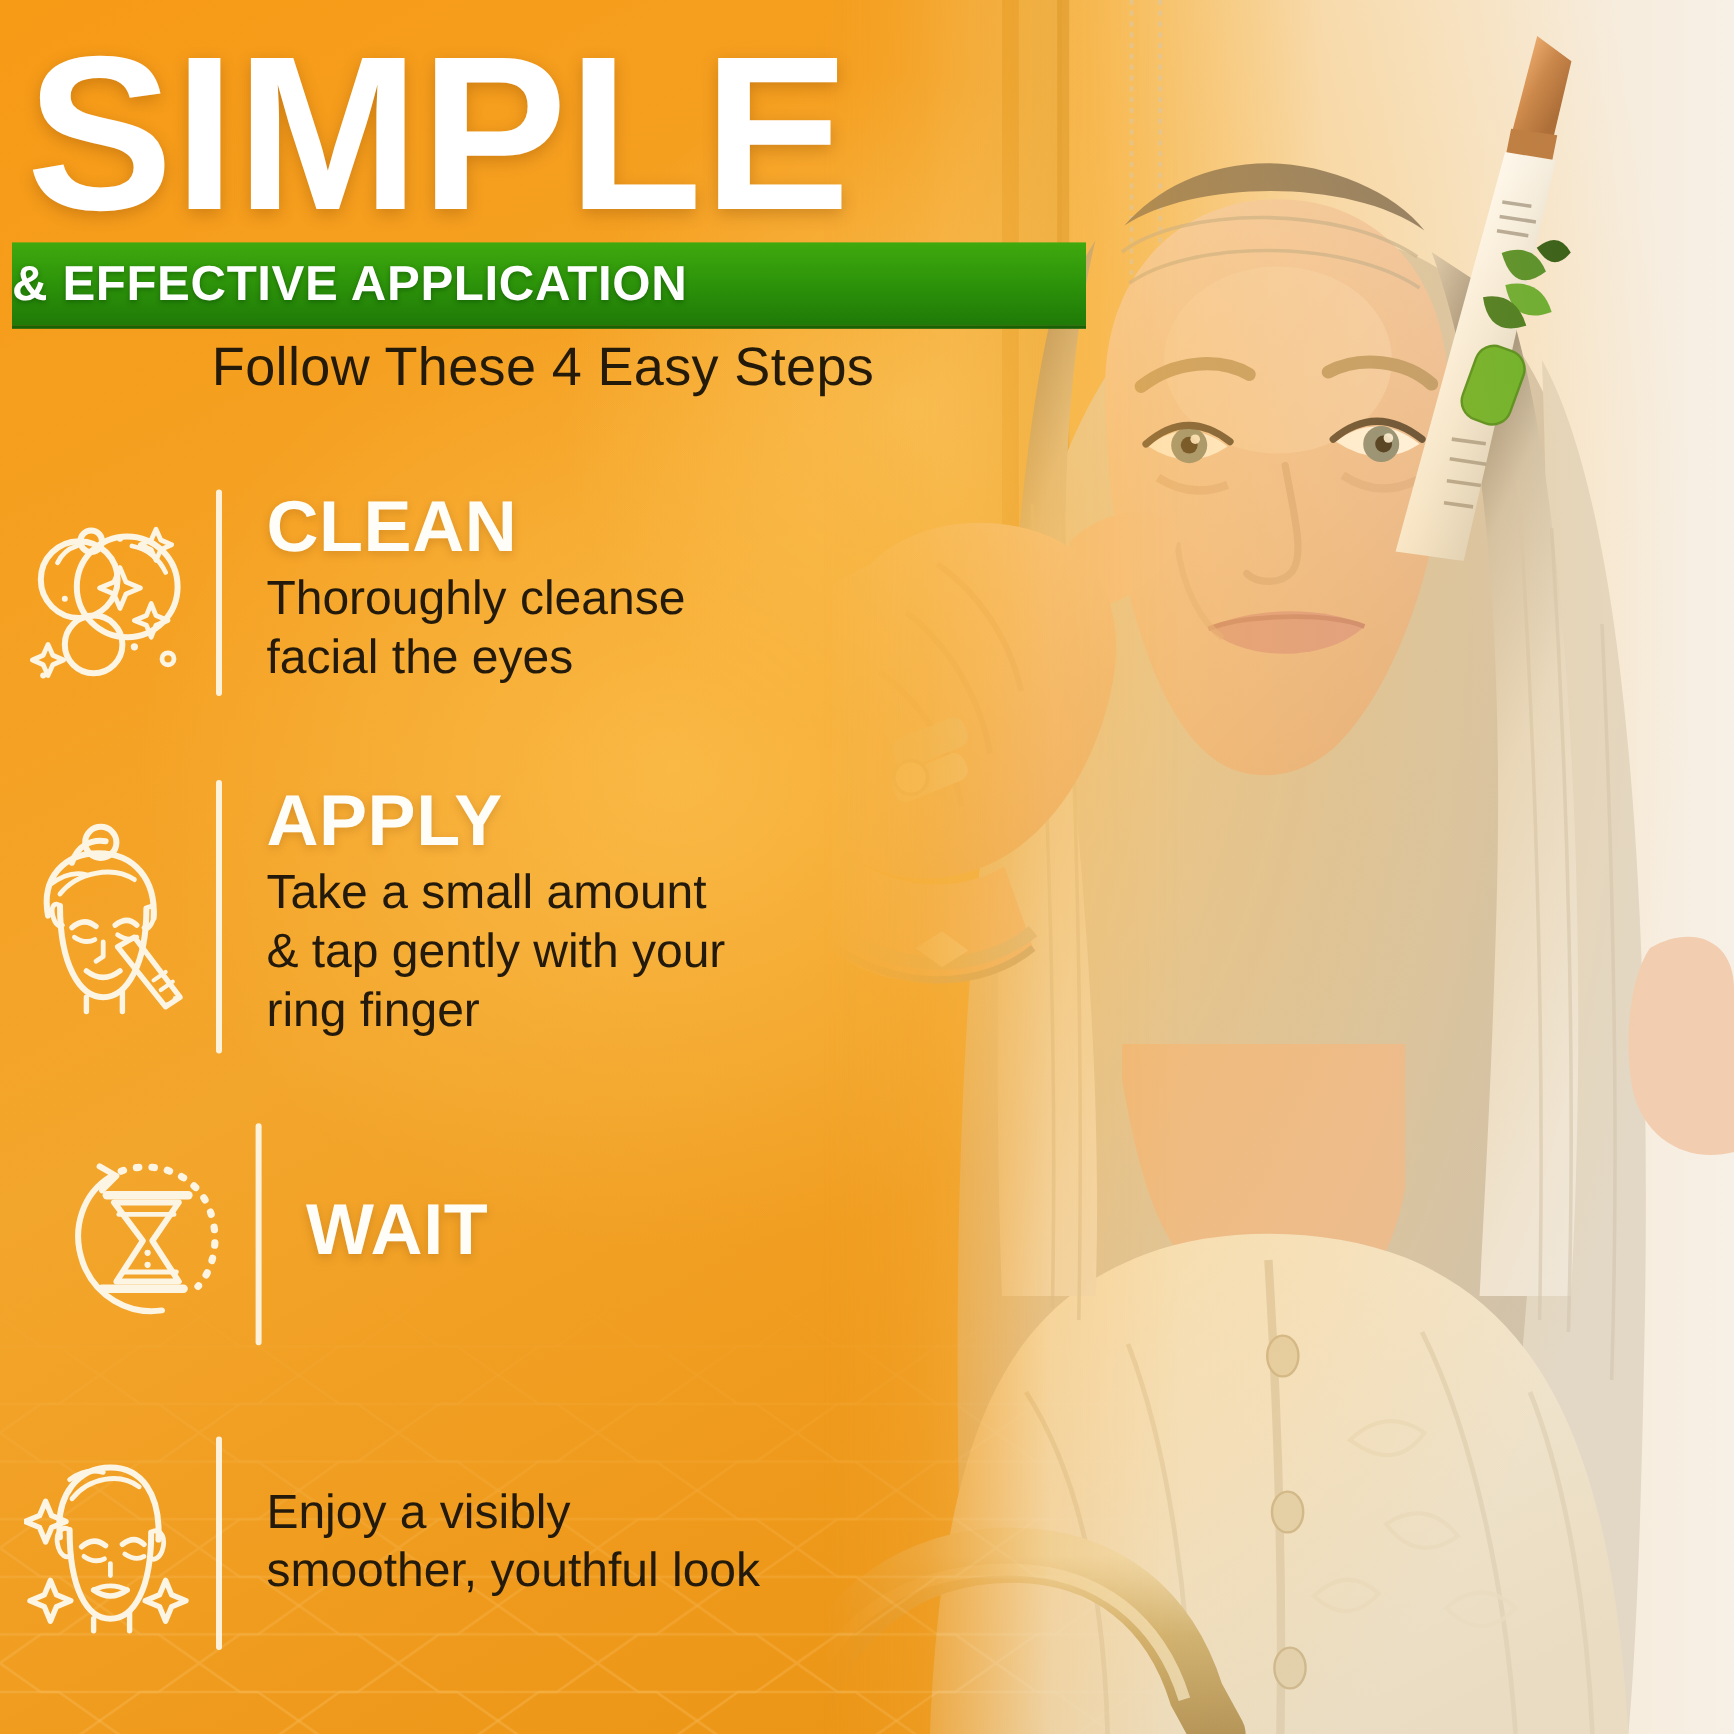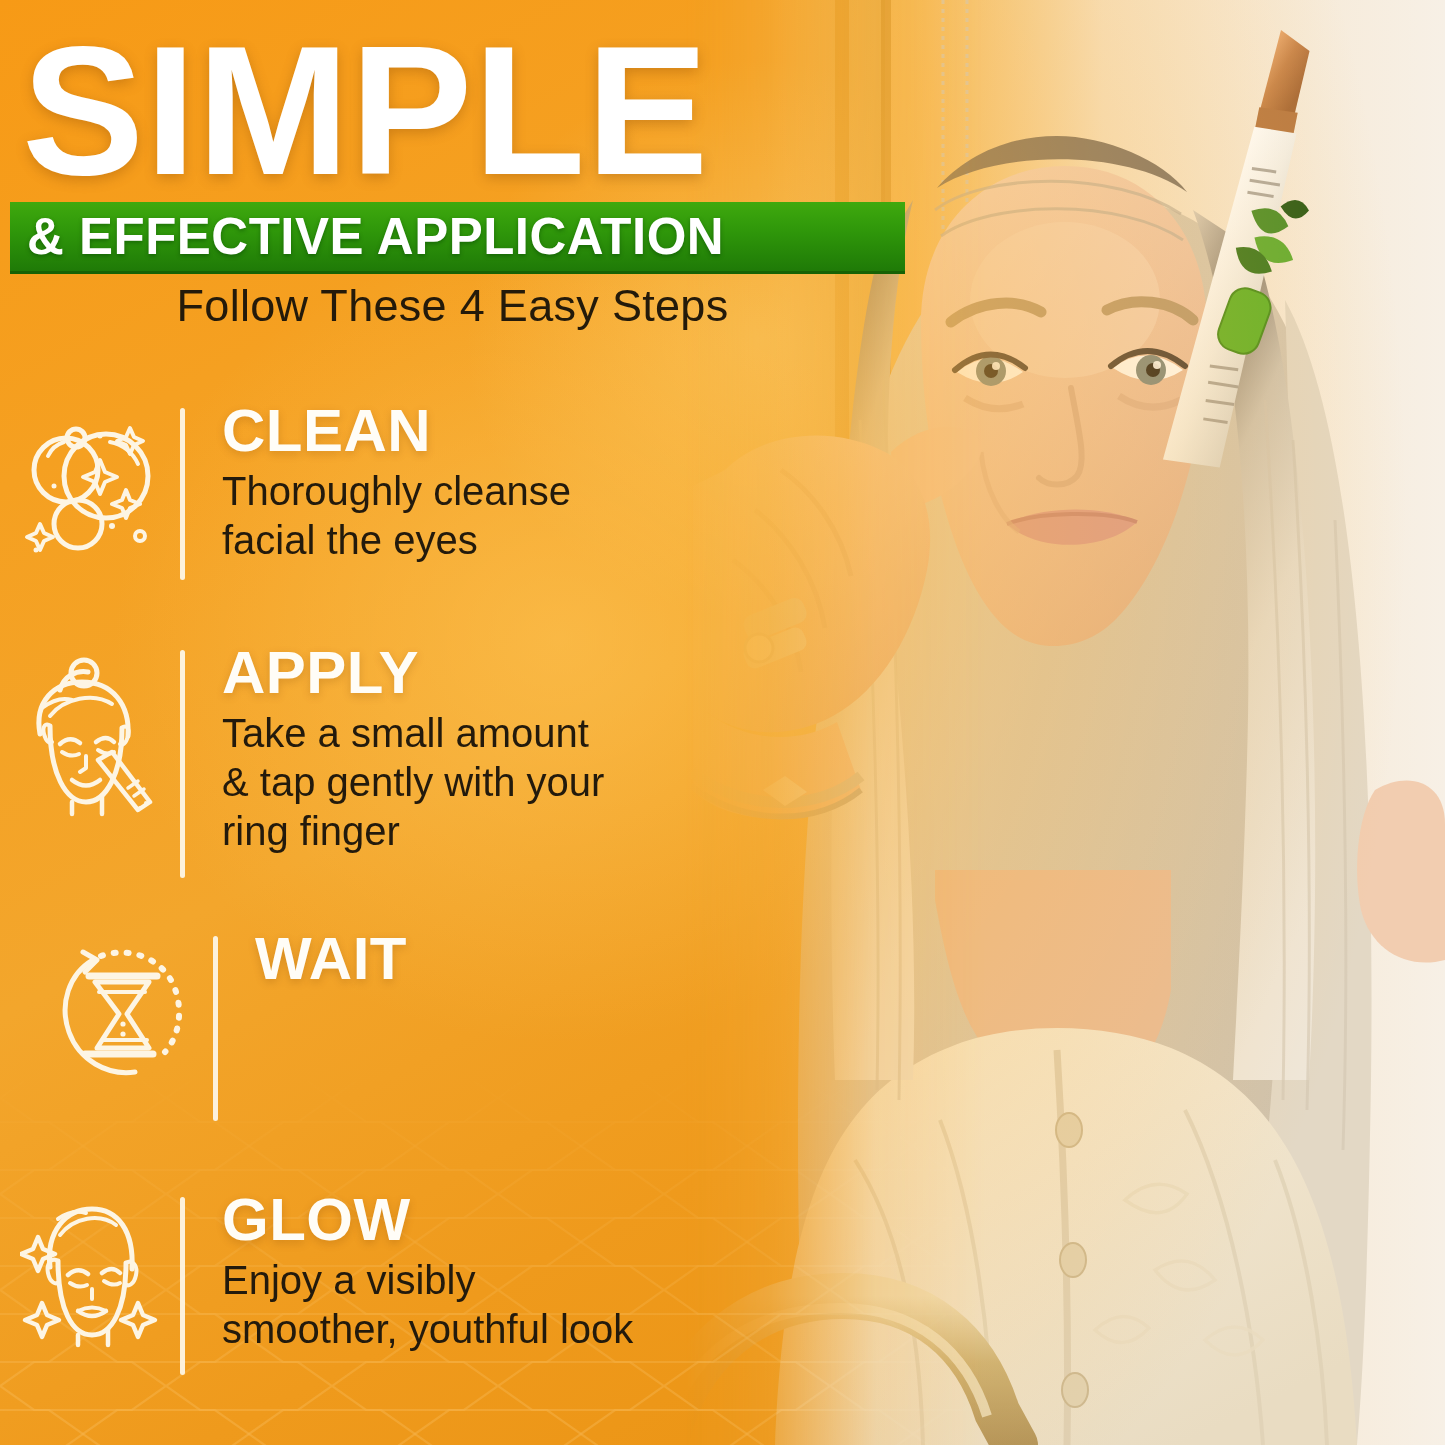--- a/index.html
+++ b/index.html
@@ -40,34 +40,34 @@
     text-shadow:0 4px 13px rgba(120,60,0,.30);
     font-family:"Liberation Sans", sans-serif;
   }
   .title-band{
     margin-top:6px; margin-left:10px; width:895px; height:72px;
     background:linear-gradient(180deg,#3fa90e 0%,#2f970a 42%,#1f7a07 100%);
     border-bottom:3px solid #176205;
     display:flex; align-items:center;
   }
   .title-band span{
-    color:#ffffff; font-size:51px; font-weight:700; letter-spacing:.5px;
-    padding-left:17px; white-space:nowrap;
+    color:#ffffff; font-size:41px; font-weight:700; letter-spacing:.5px;
+    white-space:nowrap;
     text-shadow:0 2px 4px rgba(0,60,0,.45);
     font-family:"Liberation Sans", sans-serif;
   }
   .subtitle{
     margin-top:6px; text-align:center; width:905px;
     font-size:45px; color:#241a0a; font-weight:400; letter-spacing:.3px;
     font-family:"Liberation Sans", sans-serif;
   }
 
   
   .steps{ position:absolute; left:0; top:398px; width:790px; }
-  .step{ display:flex; align-items:flex-start; margin-bottom:24px; }
+  .step{ display:flex; align-items:center; margin-bottom:24px; }
   .step-icon{ width:180px; flex:0 0 180px; display:flex; justify-content:center; padding-top:16px; }
   .step-icon svg{ display:block; }
   .divider{
     flex:0 0 5px; width:5px; background:#fdf6e6; border-radius:3px;
     margin-top:10px; opacity:.95;
   }
   .step-text{ padding-left:37px; padding-top:2px; }
   .step-title{
     font-size:60px; font-weight:700; color:#fffdf7; line-height:1.02;
     letter-spacing:.5px; text-shadow:0 3px 8px rgba(120,60,0,.22);
@@ -459,21 +459,20 @@
 
           <path d="M58 132 l0 10 M88 126 l0 16" stroke-width="4.5"></path>
 
           <path d="M18 34 l5 12 l12 5 l-12 5 l-5 12 l-5 -12 l-12 -5 l12 -5Z" stroke-width="4.5"></path>
           <path d="M22 100 l5 12 l12 5 l-12 5 l-5 12 l-5 -12 l-12 -5 l12 -5Z" stroke-width="4.5"></path>
           <path d="M118 100 l5 12 l12 5 l-12 5 l-5 12 l-5 -12 l-12 -5 l12 -5Z" stroke-width="4.5"></path>
         </svg>
       </div>
       <div class="divider"></div>
       <div class="step-text">
-        <div class="step-title">GLOW</div>
         <div class="step-desc">
           <div>Enjoy a visibly</div>
           <div>smoother, youthful look</div>
         </div>
       </div>
     </div>
 
   </div>
 </div>
 

